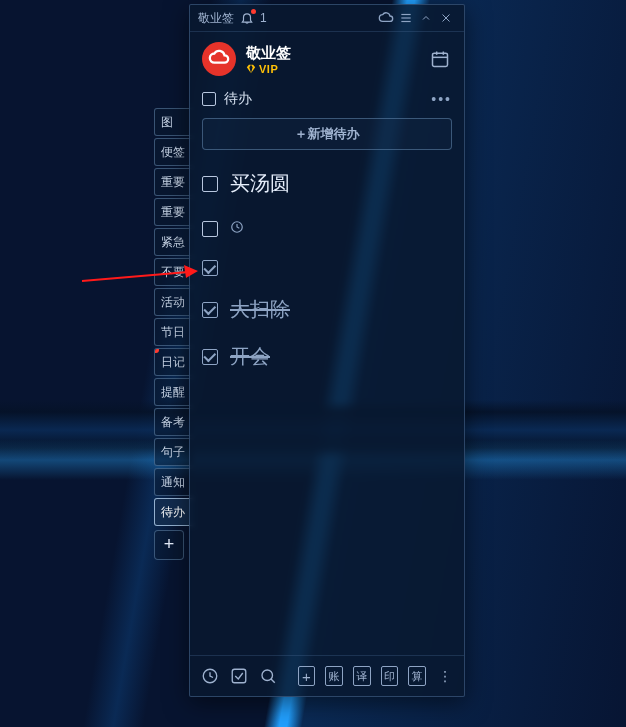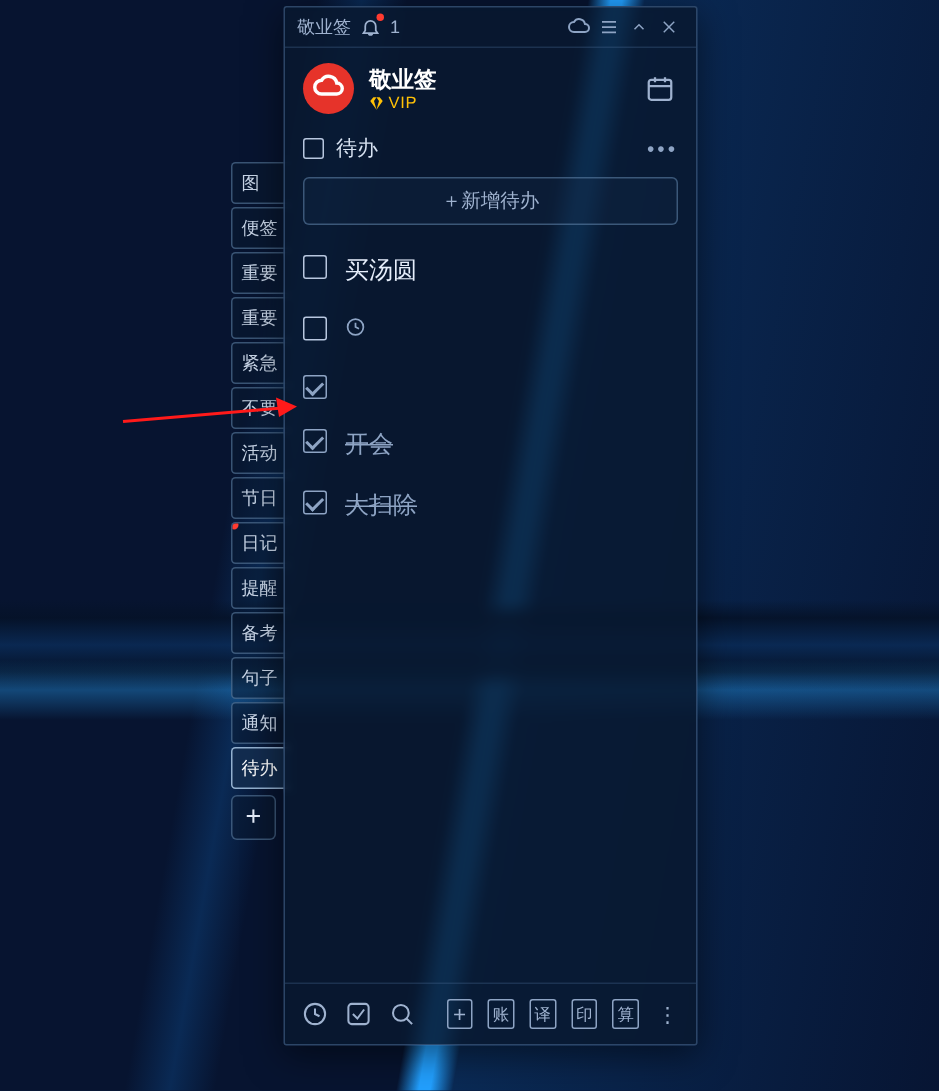--- a/index.html
+++ b/index.html
@@ -138,21 +138,21 @@
   .brand-logo{
     width:34px; height:34px; border-radius:50%;
     background:#e6332a;
     display:flex; align-items:center; justify-content:center;
     margin-right:10px;
   }
   .brand-text{ display:flex; flex-direction:column; }
   .brand-name{ font-size:15px; font-weight:600; color:#fff; }
   .brand-vip{
     display:flex; align-items:center; gap:3px;
-    font-size:11px; font-weight:400; color:#ffc107;
+    font-size:11px; font-weight:700; color:#ffc107;
     letter-spacing:.5px;
   }
   .brand-cal{
     margin-left:auto;
     width:24px; height:24px;
     display:flex; align-items:center; justify-content:center;
     color:#9fb2cf; cursor:pointer;
   }
 
   .section-head{
@@ -172,33 +172,35 @@
   .add-btn{
     margin: 4px 12px 8px;
     height:30px;
     border:1px solid rgba(120,160,200,.45);
     border-radius:4px;
     background: rgba(20,40,70,.35);
     color:#9fb2cf;
     font-size:13px;
     display:flex; align-items:center; justify-content:center;
     cursor:pointer;
+    font-weight:bold;
   }
 
   .list{
     padding: 2px 0;
     flex:1;
     overflow:auto;
   }
   .item{
-    display:flex; 
+    display:flex; align-items:center;
     padding: 10px 12px;
-    font-size:16px;
+    font-size:20px;
     color:#e6eefb;
     cursor:pointer;
+    font-family:Liberation Mono, monospace;
   }
   .chk{
     width:14px; height:14px;
     border:1.5px solid #b8c7df;
     border-radius:2px;
     margin-right:12px;
     display:flex; align-items:center; justify-content:center;
     flex-shrink:0;
   }
   .chk.checked{
@@ -362,25 +364,25 @@
             <circle cx="12" cy="12" r="9"></circle>
             <polyline points="12 7 12 12 16 14"></polyline>
           </svg>
       </span>
     </div>
     <div class="item done">
       <span class="chk checked"></span>
     </div>
     <div class="item done">
       <span class="chk checked"></span>
-      <span class="label">开会</span>
+      <span class="label">大扫除</span>
     </div>
     <div class="item done">
       <span class="chk checked"></span>
-      <span class="label">大扫除</span>
+      <span class="label">开会</span>
     </div>
   </div>
 
   <div class="footer">
     <div class="f-ico">
       <svg width="18" height="18" viewBox="0 0 24 24" fill="none" stroke="currentColor" stroke-width="1.8">
           <circle cx="12" cy="12" r="9"></circle>
           <polyline points="12 7 12 12 16 14"></polyline>
         </svg>
     </div>

